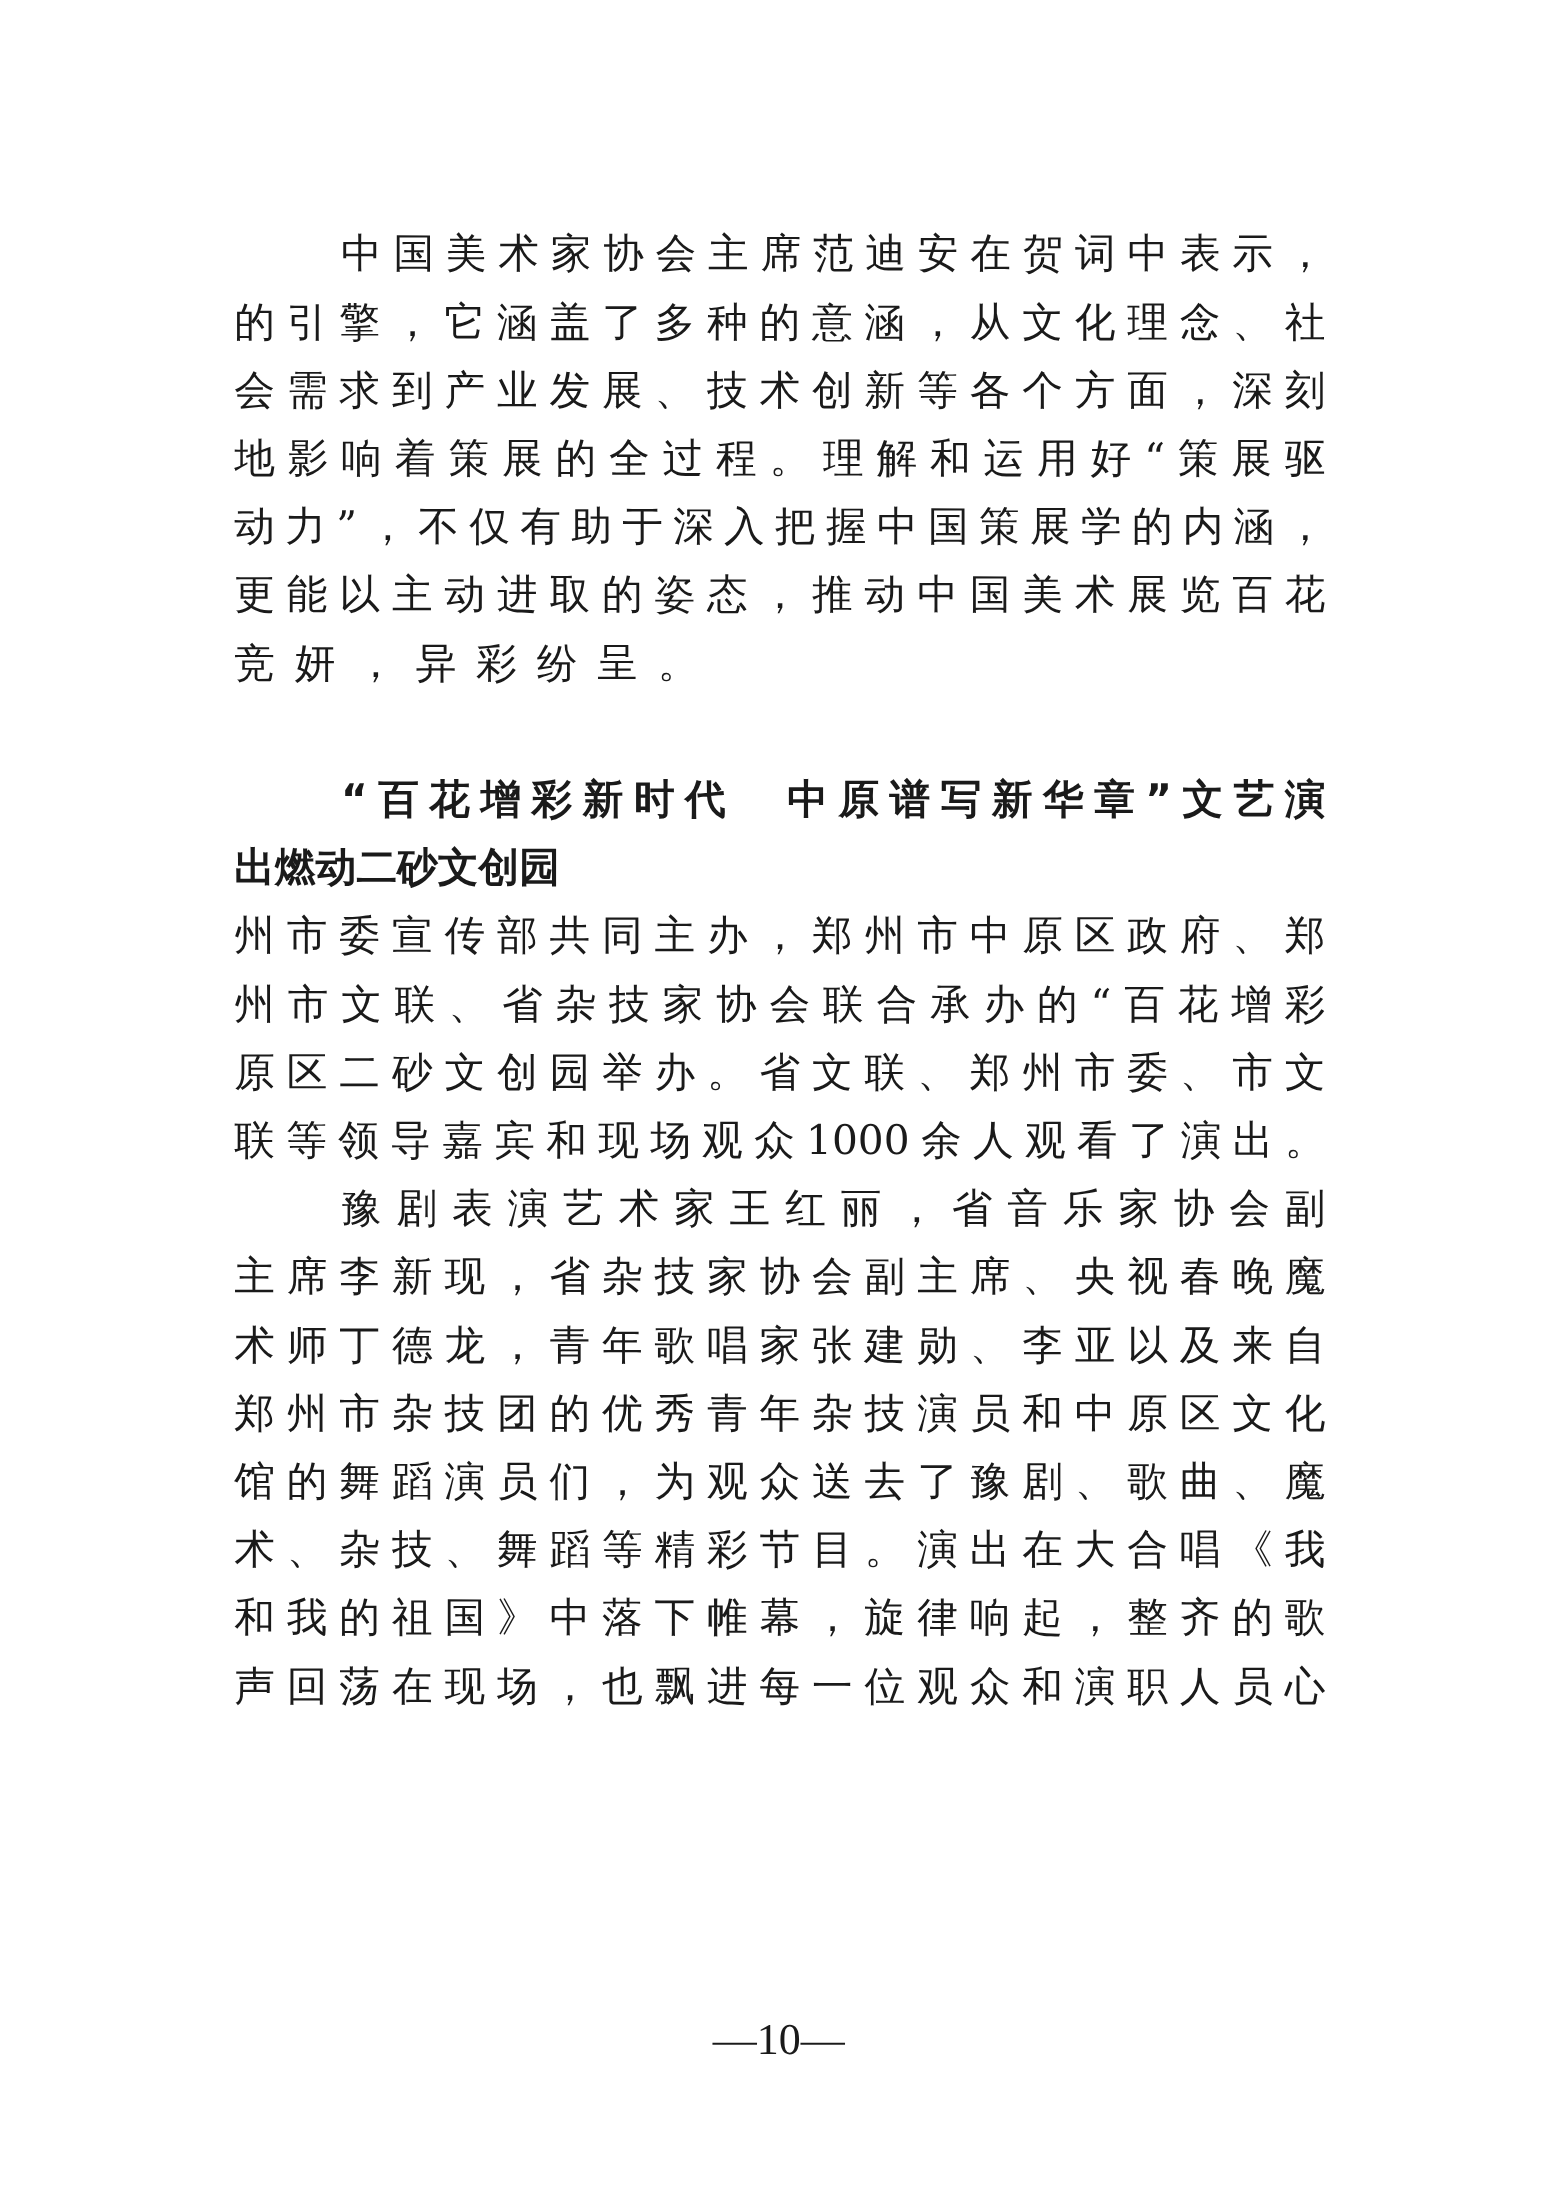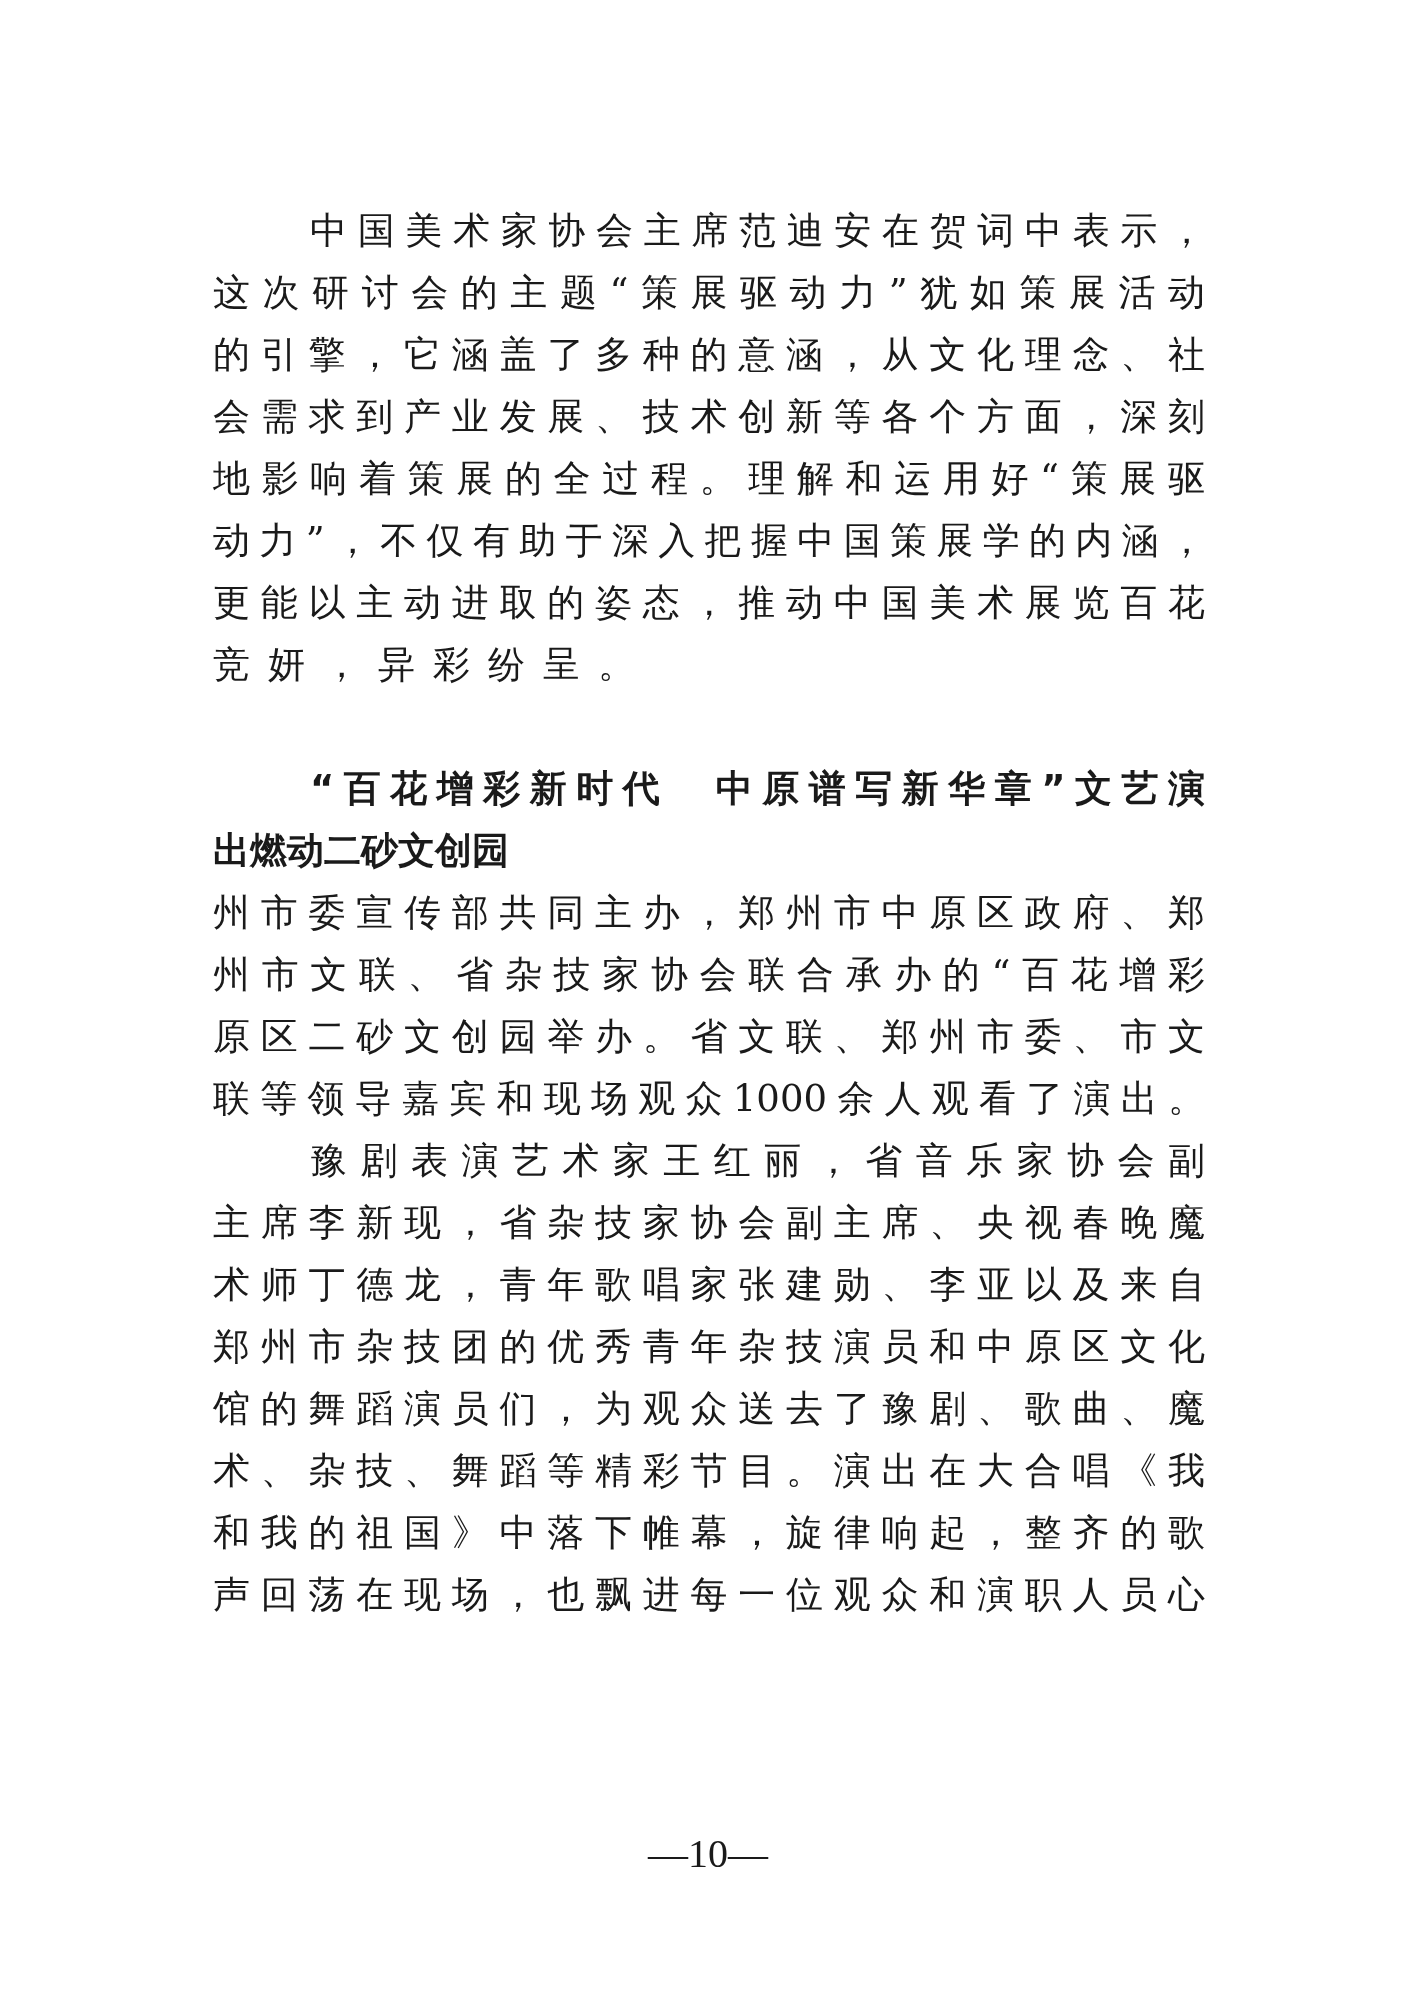--- a/index.html
+++ b/index.html
@@ -26,23 +26,20 @@
       font-family: "Liberation Serif", serif; font-size: 40px; color: #1a1a1a;
     }
   </style>
 </head>
 <body>
 
 <div class="page">
   <div>
     <div class="line indent">
         <span class="t">中国美术家协会主席范迪安在贺词中表示，</span>
-      </div>
-    <div class="line">
-        <span class="t">这次研讨会的主题“策展驱动力”犹如策展活动</span>
       </div>
     <div class="line">
         <span class="t">的引擎，它涵盖了多种的意涵，从文化理念、社</span>
       </div>
     <div class="line">
         <span class="t">会需求到产业发展、技术创新等各个方面，深刻</span>
       </div>
     <div class="line">
         <span class="t">地影响着策展的全过程。理解和运用好“策展驱</span>
       </div>

